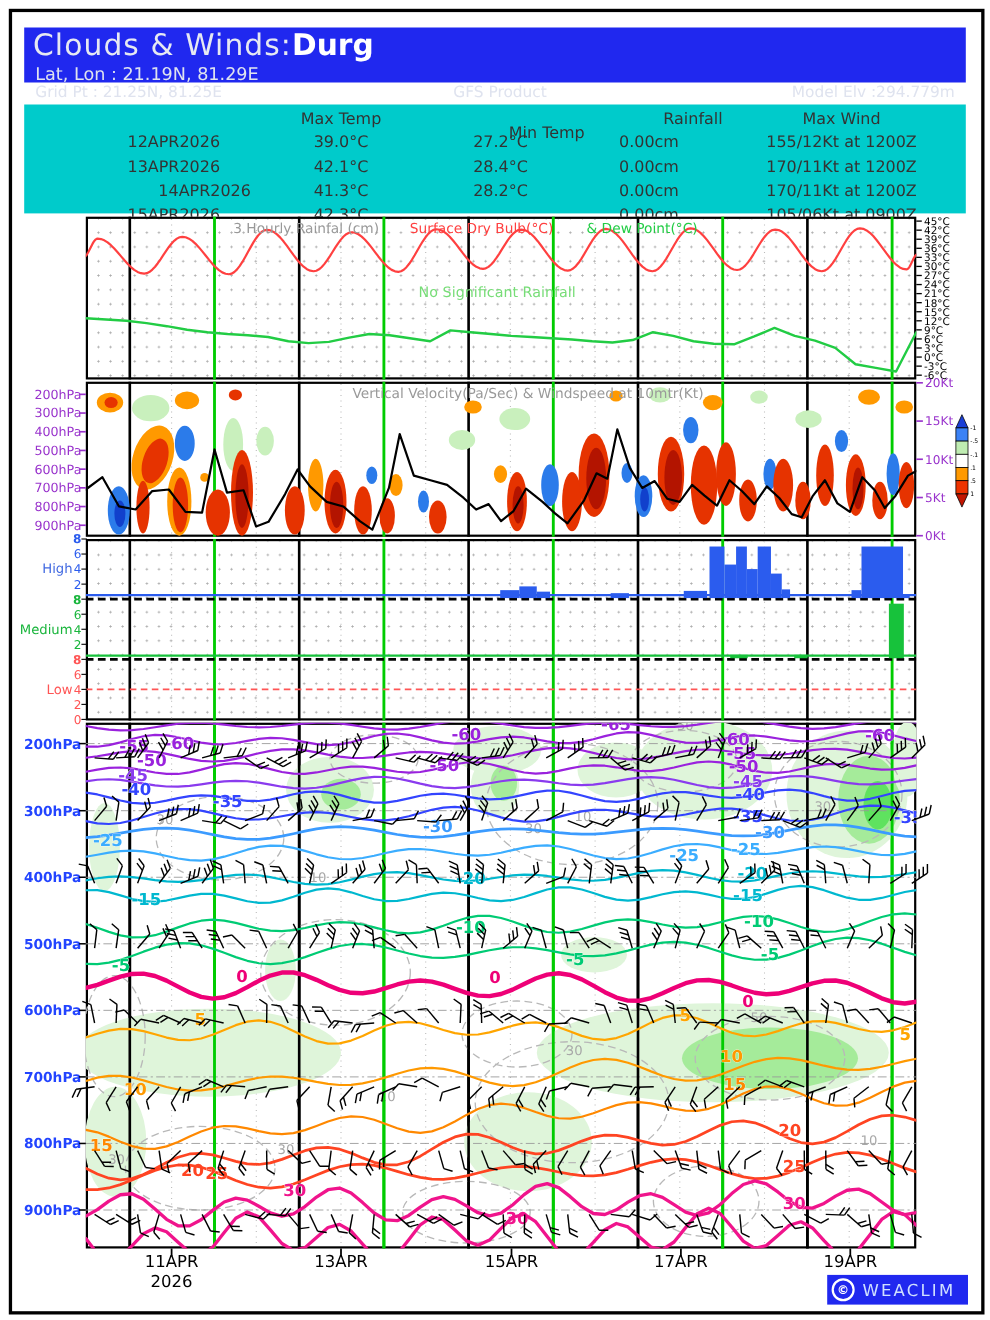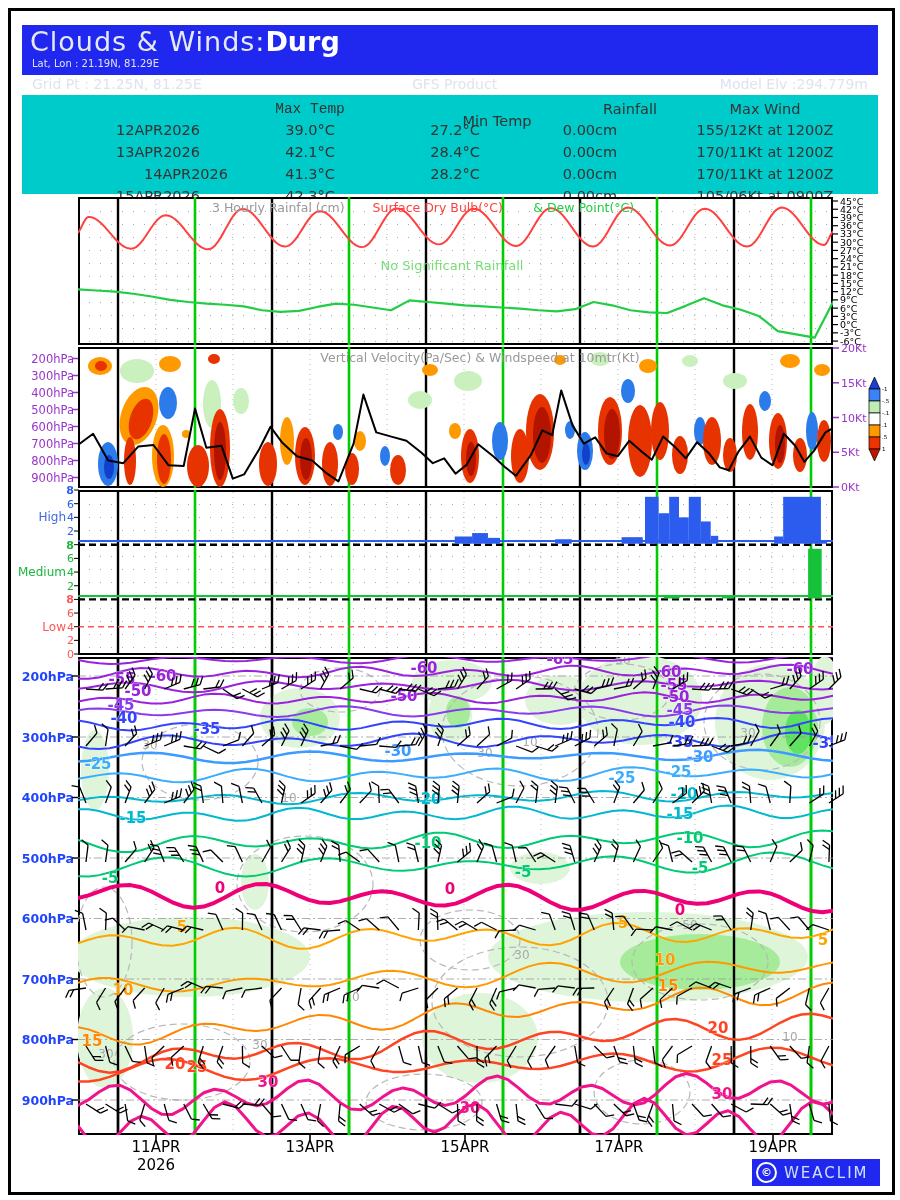--- a/index.html
+++ b/index.html
@@ -3,21 +3,21 @@
 <meta charset="utf-8">
 <style>
   html,body{margin:0;padding:0;background:#fff;}
   body{width:900px;height:1200px;position:relative;font-family:"DejaVu Sans",sans-serif;overflow:hidden;}
   #frame{position:absolute;left:8px;top:8px;width:881px;height:1181px;border:3px solid #000;}
   
   #hdr{position:absolute;left:22px;top:25px;width:856px;height:50px;background:#2028ef;color:#dfe3ef;}
   #hdr .r1{position:absolute;left:8px;top:1px;font-size:27px;letter-spacing:1px;color:#e6e9f2;}
   #hdr .r1 b{color:#ffffff;font-weight:bold;letter-spacing:0px;}
   #hdr .ic{position:absolute;right:10px;top:3px;font-size:26px;color:#fff;letter-spacing:1px;}
-  #hdr .r2{position:absolute;left:10px;top:33px;font-size:10px;}
+  #hdr .r2{position:absolute;left:10px;top:33px;font-size:16px;}
   #hdr .r3{position:absolute;left:10px;top:51px;font-size:14px;width:840px;}
   #hdr .r3 .mid{position:absolute;left:380px;top:0;}
   #hdr .r3 .right{position:absolute;right:4px;top:0;}
   
   #tbl{position:absolute;left:22px;top:95px;width:856px;height:99px;background:#00cbcb;color:#333;font-size:14.5px;}
   #tbl .cell{position:absolute;transform:translateX(-50%);white-space:nowrap;}
   
   .panel{position:absolute;left:78px;width:755px;background:#fff;border:2px solid #000;box-sizing:border-box;}
   .dots{background-image:radial-gradient(circle,#aaa 0.8px,transparent 1px);background-size:11px 13px;background-position:4px 6px;}
   #p1{top:197px;height:148px;}
@@ -41,21 +41,21 @@
   <div class="r1"><span>Clouds &amp; Winds:</span><b>Durg</b></div>
   <div class="r2">Lat, Lon : 21.19N, 81.29E</div>
   <div class="r3">
     <span>Grid Pt  : 21.25N, 81.25E</span>
     <span class="mid">GFS Product</span>
     <span class="right">Model Elv :294.779m</span>
   </div>
 </div>
 
 <div id="tbl">
-    <div class="cell" style="left: 288px; top: 6px; font-family: Liberation Mono, monospace;">Max Temp</div>
+    <div class="cell" style="left: 288px; top: 6px;">Max Temp</div>
     <div class="cell" style="left: 433px; top: 18px; margin-left: 42px;">Min Temp</div>
     <div class="cell" style="left: 568px; top: 6px; margin-left: 40px;">Rainfall</div>
     <div class="cell" style="left: 743px; top: 6px;">Max Wind</div>
     <div class="cell" style="left: 136px; top: 27px;">12APR2026</div>
     <div class="cell" style="left: 288px; top: 27px;">39.0°C</div>
     <div class="cell" style="left: 433px; top: 27px;">27.2°C</div>
     <div class="cell" style="left: 568px; top: 27px;">0.00cm</div>
     <div class="cell" style="left: 743px; top: 27px;">155/12Kt at 1200Z</div>
     <div class="cell" style="left: 136px; top: 49px;">13APR2026</div>
     <div class="cell" style="left: 288px; top: 49px;">42.1°C</div>

